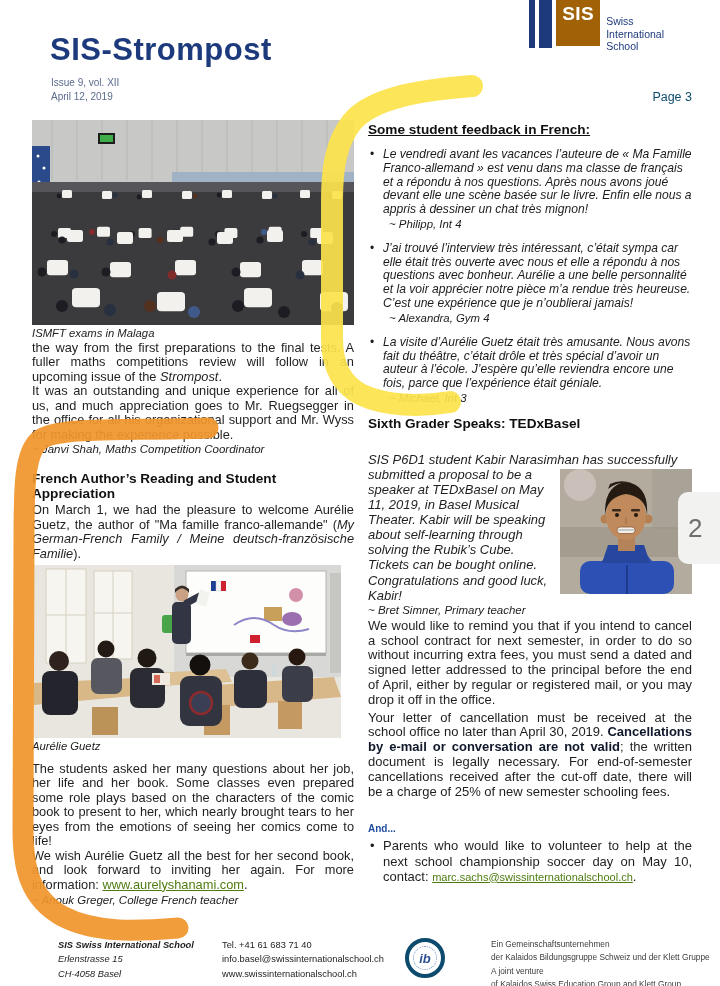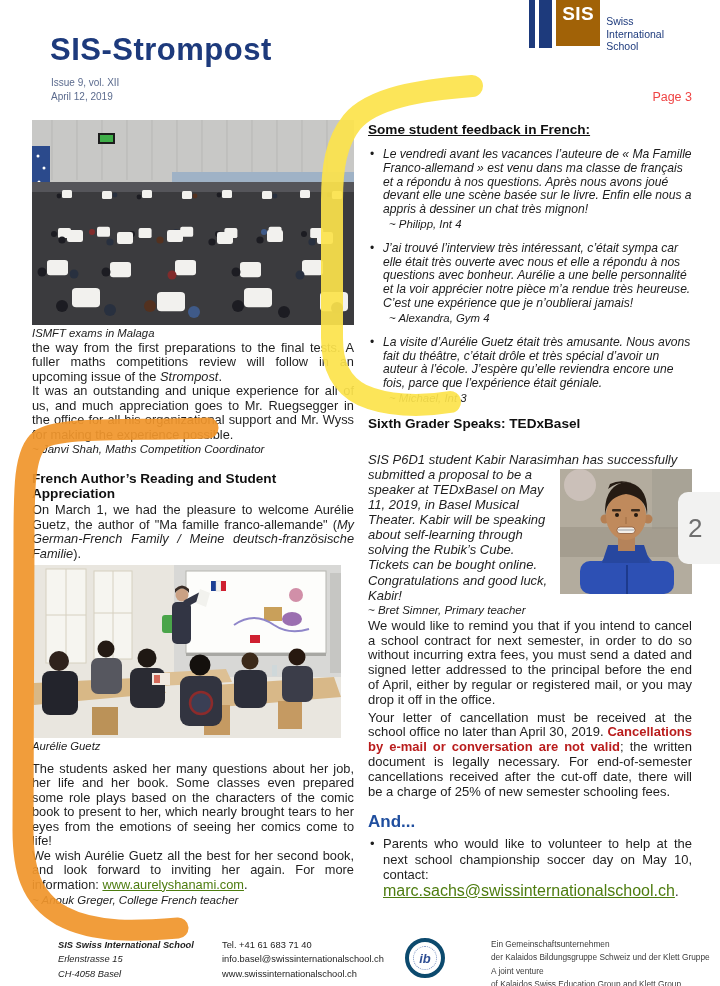--- a/index.html
+++ b/index.html
@@ -3,21 +3,21 @@
 <meta charset="utf-8">
 <style>
   * { margin:0; padding:0; box-sizing:border-box; }
   html,body { background:#ffffff; }
   body { width:720px; height:986px; font-family:"Liberation Sans", sans-serif; }
   .page { position:relative; width:720px; height:986px; background:#fff; overflow:hidden; color:#1f1f1f; }
 
   
   .hdr-title { position:absolute; left:50px; top:32px; font-size:31px; font-weight:bold; color:#1d3a7c; letter-spacing:.5px; }
   .hdr-meta  { position:absolute; left:51px; top:76px; font-size:10px; color:#5b6b8e; line-height:1.4; }
-  .hdr-page  { position:absolute; right:28px; top:90px; font-size:12.5px; color:#ef4444; }
+  .hdr-page  { position:absolute; right:28px; top:90px; font-size:12.5px; color:#0c4a6e; }
   .logo { position:absolute; right:56px; top:0; display:flex; align-items:flex-start; }
   .logo .bar1 { width:6px;  height:48px; background:#1d3a7c; margin-right:4px; }
   .logo .bar2 { width:13px; height:48px; background:#1d3a7c; margin-right:4px; }
   .logo .box  { width:44px; height:46px; background:#a16207; color:#fff; font-weight:bold; font-size:19px; text-align:center; padding-top:3px; letter-spacing:.5px; }
   .logo .txt  { margin-left:6px; margin-top:15px; font-size:10.5px; line-height:1.2; color:#1d3a7c; }
 
   
   .colL { position:absolute; left:32px;  top:120px; width:322px; }
   .colR { position:absolute; left:368px; top:122px; width:324px; }
   .body-just { font-size:12.8px; line-height:1.13; text-align:justify; color:#1f1f1f; }
@@ -40,25 +40,25 @@
   .quotes { margin-top:11px; }
   .q { position:relative; padding-left:15px; margin-bottom:11px; font-size:12.1px; font-style:italic; line-height:1.14; color:#1c1c1c; }
   .q::before { content:"\2022"; position:absolute; left:2px; top:0; font-style:normal; }
   .q .qsig { margin-top:1px; padding-left:6px; font-size:11.4px; }
   .tedx-h { margin-top:8px; }
   .tedx-p { margin-top:21px; font-size:13px; line-height:1.16;font-style:italic; }
   .kabir-float { float:right; width:132px; height:125px; margin:2px 0 4px 8px; }
   .tedx-sig { margin-top:1px; }
   .cancel-h { margin-top:18px; }
   .cancel-p { margin-top:3px; font-size:13px; line-height:1.14; text-align:justify; }
-  .red-b { color:#b91c1c; font-weight:bold; }
-  .and-h { margin-top:13px; font-size:17px; font-weight:bold; color:#1f4e9e; }
+  .red-b { color:#0f172a; font-weight:bold; }
+  .and-h { margin-top:24px; font-size:10px; font-weight:bold; color:#1f4e9e; }
   .and-q { position:relative; padding-left:15px; margin-top:4px; font-size:13px; line-height:1.16; text-align:justify; }
   .and-q::before { content:"\2022"; position:absolute; left:2px; top:0; }
-  .lnk-sm { font-size:16px; }
+  .lnk-sm { font-size:11px; }
 
   
   .page-tab { position:absolute; right:0; top:492px; width:42px; height:72px; background:#f2f2f1;
               border-radius:10px 0 0 10px; display:flex; align-items:center; justify-content:flex-start;
               padding-left:10px; font-size:26px; color:#6f6f6f; }
 
   
   .footer { position:absolute; left:0; top:938px; width:720px; display:flex; align-items:flex-start; padding-left:58px; }
   .f-col1 { width:164px; font-size:9.3px; line-height:1.55; color:#1d1d1d;font-style:italic; }
   .f-col1 .b { font-weight:bold; }

